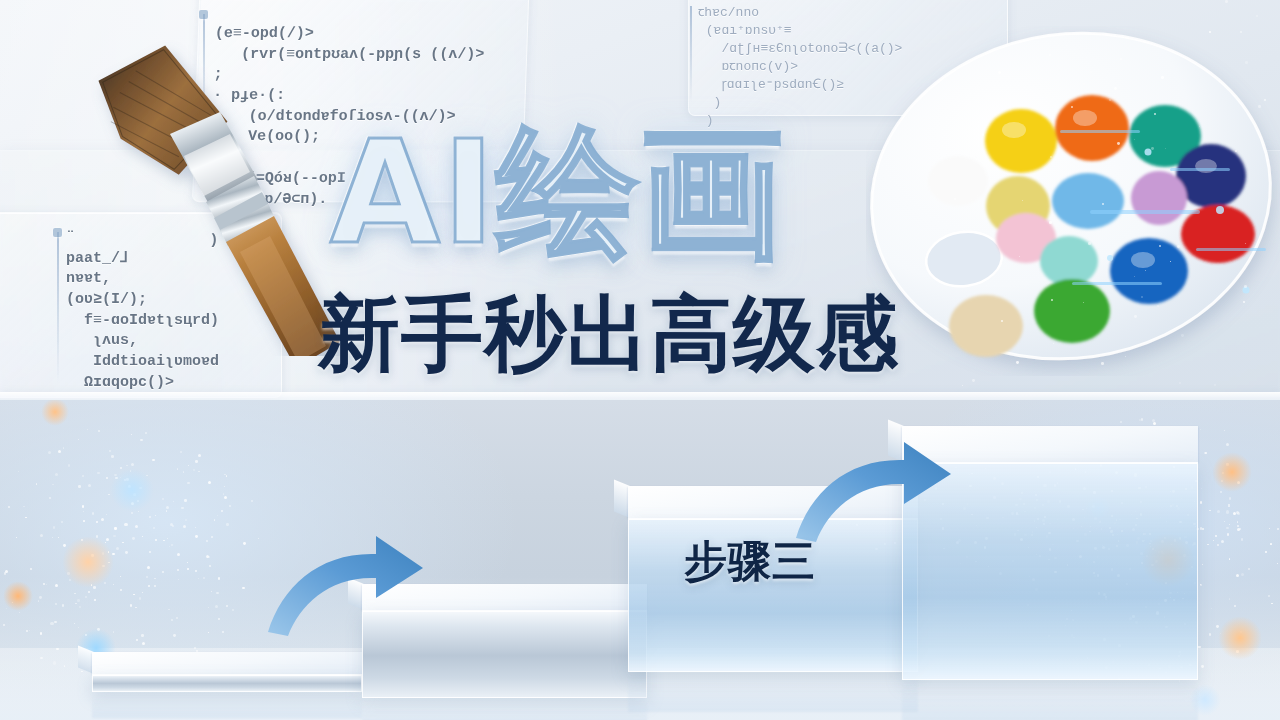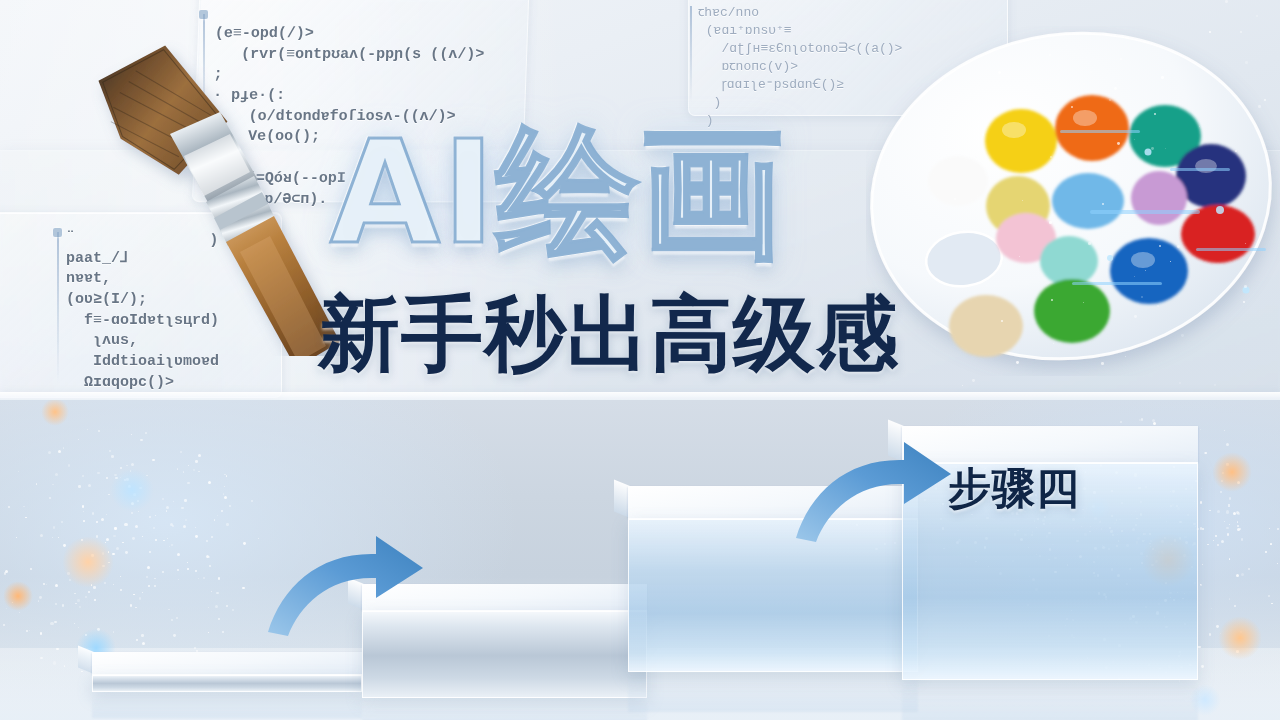--- a/index.html
+++ b/index.html
@@ -1033,15 +1033,15 @@
           <stop offset="55%" stop-color="#5b9bd5"></stop>
           <stop offset="100%" stop-color="#3d82bf"></stop>
         </linearGradient>
       </defs>
       <path d="M10 104 C24 58 62 24 118 26 L118 8 L165 40 L118 70 L118 50
                C72 48 42 76 30 108 Z" fill="url(#arrG2)"></path>
     </svg>
   </div>
 
 
-  <div class="step-label" style="left:948px; top:460px;">步骤四</div>
+  <div class="step-label" style="left:684px; top:533px;">步骤三</div>
 
 </div>
 
 </body></html>

